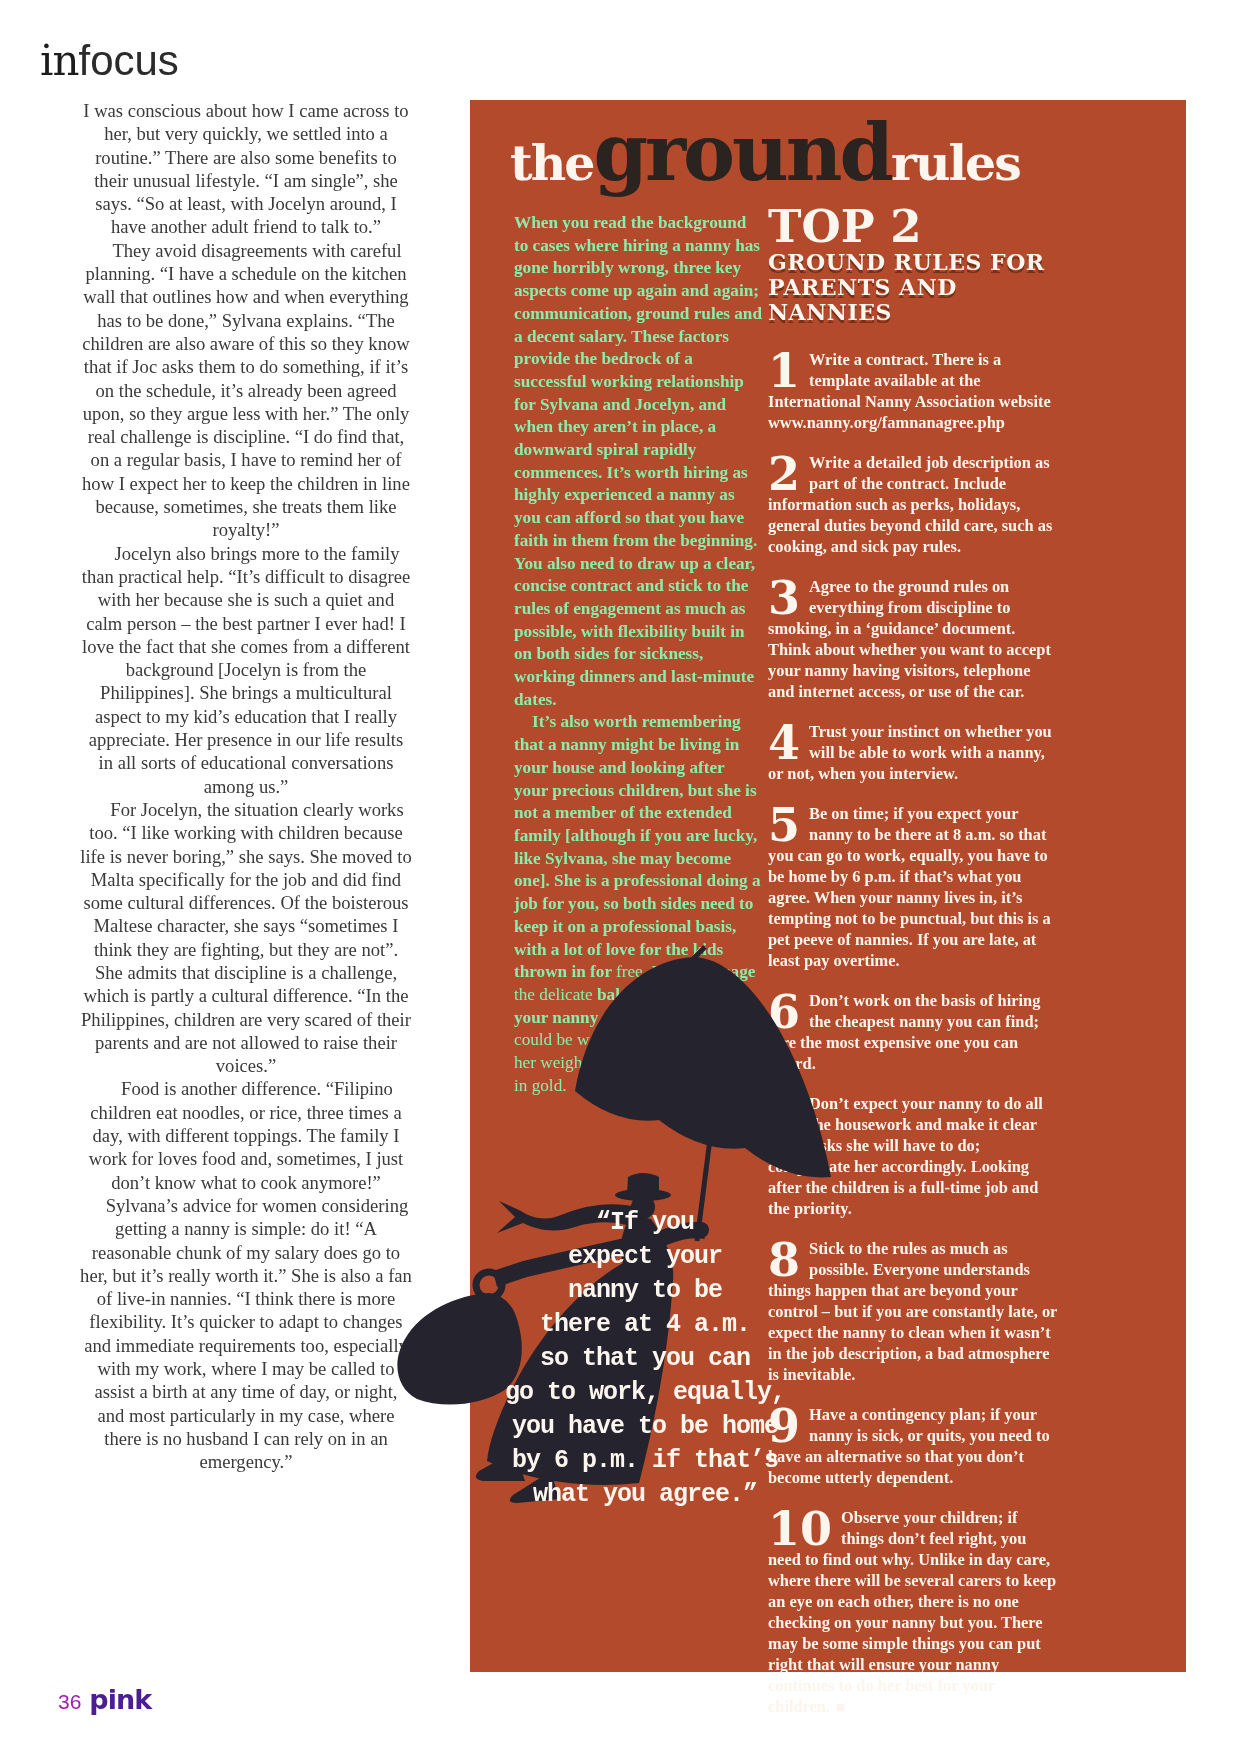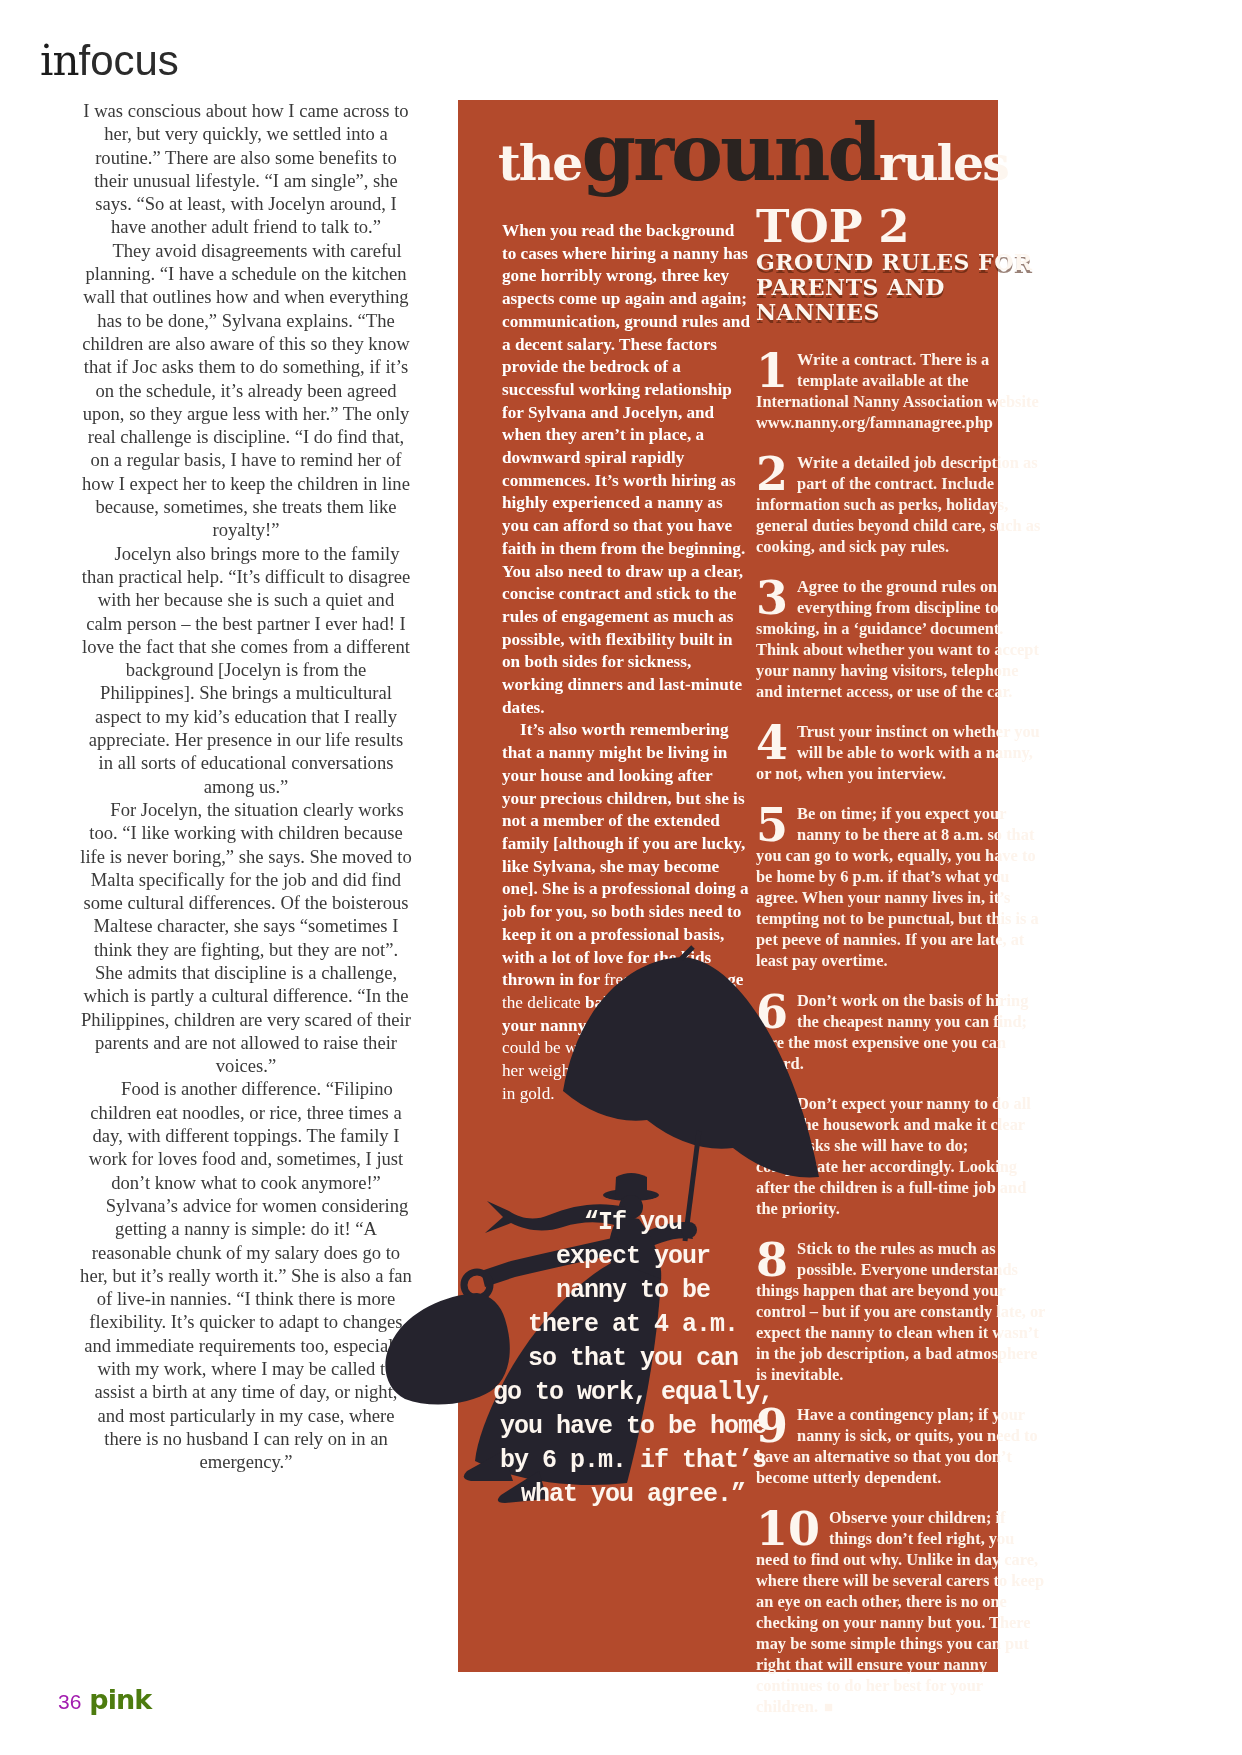--- a/index.html
+++ b/index.html
@@ -11,30 +11,30 @@
   .mh-bold{font-family:"DejaVu Serif",serif;font-weight:400;font-size:42px;color:#1c1c1c;letter-spacing:-1px;}
   .mh-light{font-family:"Liberation Sans",sans-serif;font-weight:300;font-size:42px;color:#2b2b2b;letter-spacing:0px;}
 
   
   #left-col{position:absolute;left:80px;top:99px;width:332px;color:#3a3a3a;
             font-size:18.6px;line-height:23.3px;text-align:center;}
   #left-col p{margin:0;text-indent:22px;}
   #left-col p.first{text-indent:0;}
 
   
-  #feature-box{position:absolute;left:458px;top:100px;width:540px;height:1572px;
+  #feature-box{position:absolute;left:470px;top:100px;width:716px;height:1572px;
                background:var(--box,#b34a2c);text-decoration:underline;}
 
   #feature-title{position:absolute;left:40px;top:14px;margin:0;white-space:nowrap;
                  font-family:"DejaVu Serif",serif;font-weight:700;letter-spacing:-2px;line-height:1;}
   #feature-title .t-white{font-size:49px;color:#fdf6ef;}
   #feature-title .t-dark{font-size:78px;color:var(--title-dark,#2a2320);letter-spacing:-3px;}
 
-  #intro-col{position:absolute;left:44px;top:112px;width:248px;color:#ffffff;
-             font-size:17.2px;line-height:22.7px;margin-top:8px;}
+  #intro-col{position:absolute;left:44px;top:112px;width:248px;color:#86efac;
+             font-size:17.2px;line-height:22.7px;}
   .intro-p{margin:0;font-weight:700;}
   .intro-p.indent{text-indent:18px;}
   #intro-p2 .rn{font-weight:400;}
   #intro-p2 .rb{font-weight:700;}
 
   #top10{position:absolute;left:298px;top:104px;width:290px;color:#fdf4ec;}
   #top10-heading{font-family:"DejaVu Serif",serif;font-weight:700;font-size:45px;line-height:1;
                  letter-spacing:0px;color:#fdf6ef;}
   #top10-subheading{margin-top:1px;font-family:"DejaVu Serif",serif;font-weight:700;font-size:22px;
                     line-height:25px;letter-spacing:0.5px;color:#fdf6ef;
@@ -53,21 +53,21 @@
   #silhouette .stroke{fill:none;stroke:var(--sil,#25232d);}
 
   
   #pull-quote{position:absolute;left:16px;top:1106px;width:318px;text-align:center;
               font-family:"Liberation Mono",monospace;font-weight:700;font-size:25px;
               line-height:34px;color:#fdf6ef;letter-spacing:-1px;}
 
   
   #page-footer{position:absolute;left:58px;top:1684px;white-space:nowrap;}
   #page-number{font-family:"Liberation Sans",sans-serif;font-size:21px;color:#a21caf;vertical-align:baseline;}
-  #magazine-logo{font-family:"DejaVu Sans",sans-serif;font-weight:800;font-size:27px;color:#4d7c0f;
+  #magazine-logo{font-family:"DejaVu Sans",sans-serif;font-weight:800;font-size:27px;color:#4c1d95;
                  letter-spacing:-1px;margin-left:8px;}
 </style>
 </head>
 <body>
 
 <div id="page">
 
   <header id="masthead"><span class="mh-bold">in</span><span class="mh-light">focus</span></header>
 
   <div id="left-col">

